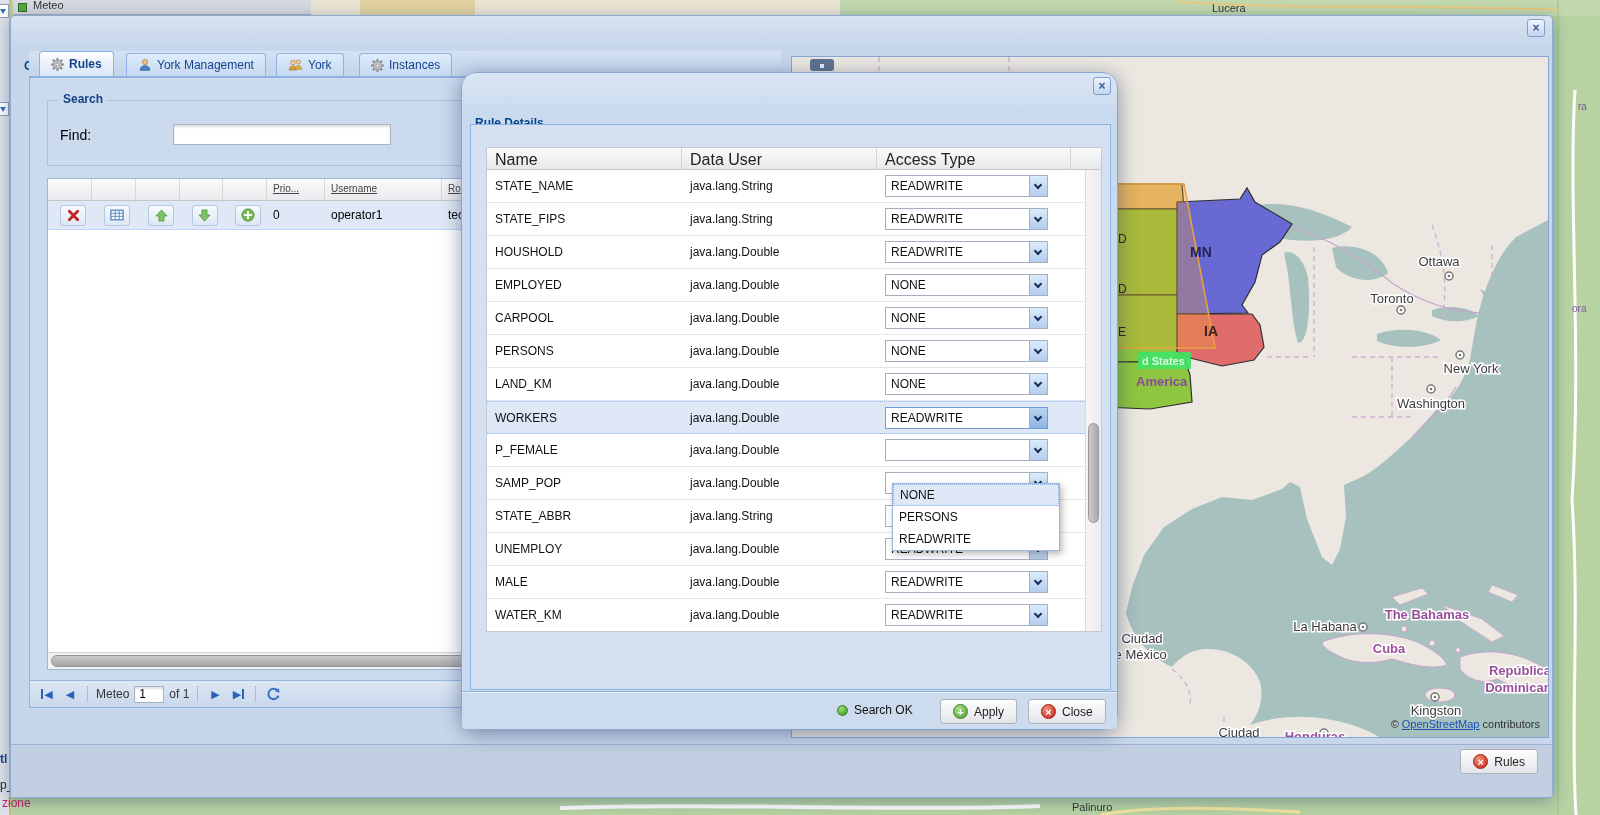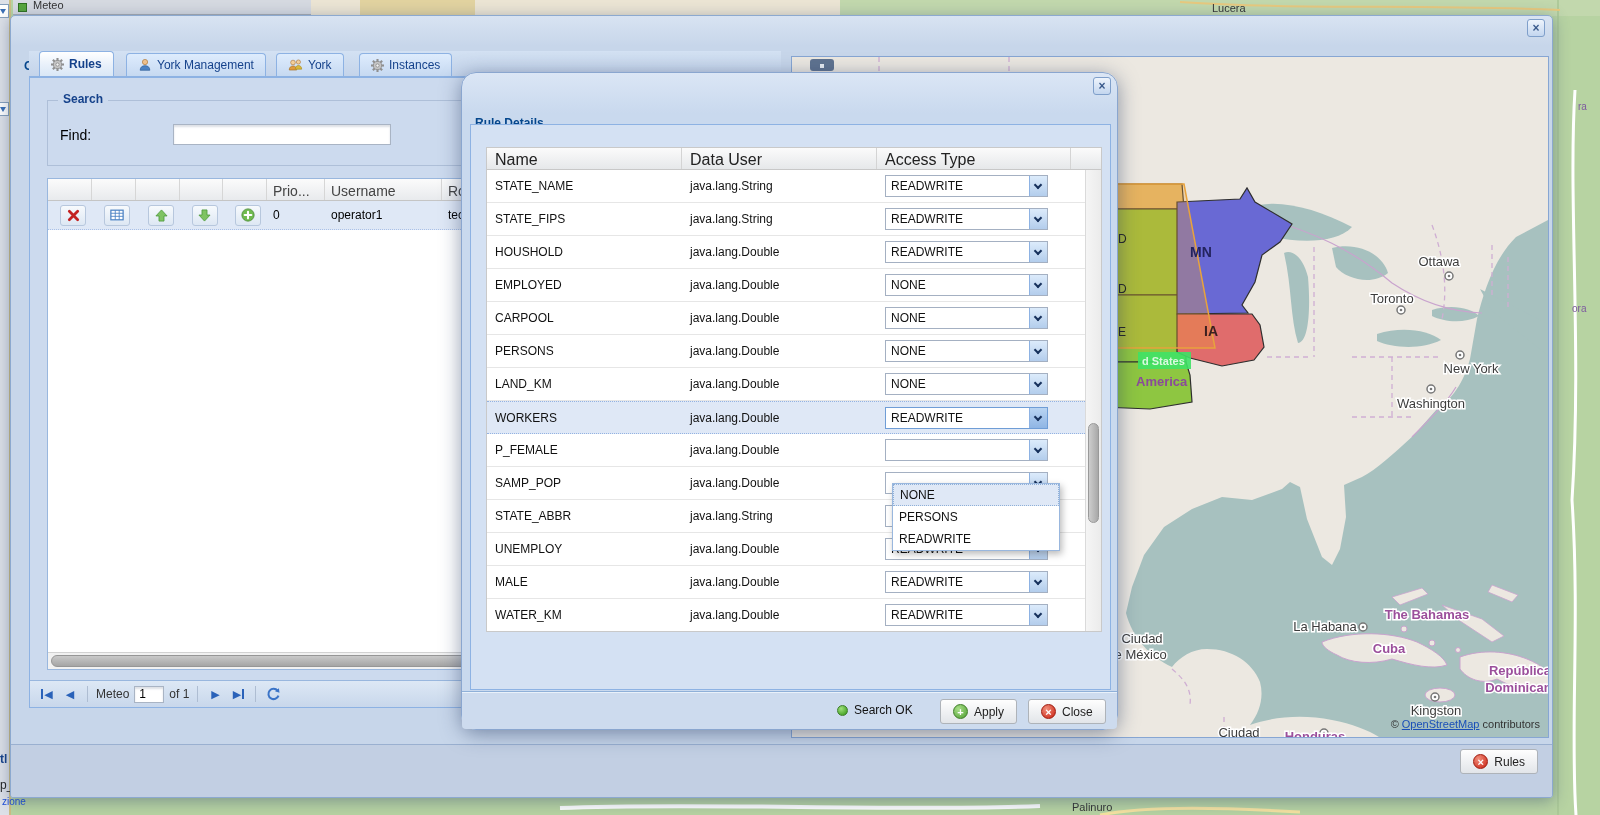--- a/index.html
+++ b/index.html
@@ -16,21 +16,21 @@
   .mini-combo i { position:absolute; right:2px; top:4px; width:0; height:0;
     border:3px solid transparent; border-top:5px solid #3b6fb5; }
   .meteo-bar { left:13px; top:0; width:298px; height:15px; background:#d6dae1;
     border-bottom:1px solid #a9aeb6; z-index:1; overflow:hidden; }
   .meteo-icon { position:absolute; left:5px; top:3px; width:9px; height:9px;
     background:#57a63c; border:1px solid #2f7020; }
   .meteo-label { position:absolute; left:20px; top:-1px; font-size:11px; color:#333; }
   .frag { position:absolute; z-index:1; color:#222; }
   .frag-tl { left:0; top:752px; font-weight:bold; color:#15428b; font-size:12px; }
   .frag-p  { left:0; top:778px; font-size:12px; }
-  .frag-zione { left:2px; top:796px; font-size:10px; color:#1d4ed8; }
+  .frag-zione { left:2px; top:796px; font-size:12px; color:#be185d; }
 
   
   .gf-window { left:10px; top:15px; width:1543px; height:783px;
     background:linear-gradient(#d8e3f2,#c7d6ea 30px);
     border:1px solid #8ca9cf; border-radius:5px 5px 3px 3px;
     box-shadow:0 3px 16px rgba(50,70,110,.45); z-index:2; }
   .win-title { position:absolute; left:13px; top:5px;
     font-size:12px; font-weight:bold; color:#04468c;margin-top:38px; }
   .close-sq { position:absolute; width:18px; height:18px;
     border:1px solid #7f9fca; border-radius:3px; color:#3a5a8c;
@@ -58,22 +58,22 @@
   .find-label { position:absolute; left:12px; top:26px; font-size:14px; color:#000; }
   .txt-input { position:absolute; background:#fff; border:1px solid #a9b4c4;
     box-shadow:inset 0 2px 2px rgba(120,130,150,.25); font-size:12px; padding:0 4px; }
 
   
   .grid { position:absolute; left:17px; top:100px; width:719px; height:492px;
     background:#fff; border:1px solid #99b7de; }
   .g-head { position:absolute; left:0; top:0; right:0; height:22px;
     background:linear-gradient(#fbfbfb,#e8eaed); border-bottom:1px solid #c5c5c5;
     display:flex; }
-  .g-hcell { height:100%; border-right:1px solid #d6d6d6; font-size:14px;
-    color:#444; padding:4px 0 0 6px; overflow:hidden; white-space:nowrap; }
+  .g-hcell { height:100%; border-right:1px solid #d6d6d6; font-size:10px;
+    color:#444; padding:4px 0 0 6px; overflow:hidden; white-space:nowrap;text-decoration:underline; }
   .g-row { position:absolute; left:0; top:22px; right:0; height:29px;
     background:#dfe8f6; border-bottom:1px dotted #a9c0e8; display:flex; }
   .g-cell { height:100%; font-size:12px; color:#000; padding:7px 0 0 6px;
     overflow:hidden; white-space:nowrap; display:flex; align-items:center; padding-top:0; }
   .ibtn { width:26px; height:21px; margin:auto; border:1px solid #b7c7dd;
     border-radius:3px; background:linear-gradient(#f7fafd,#dde7f3);
     display:flex; align-items:center; justify-content:center; cursor:pointer; }
   .h-sb { position:absolute; left:0; right:0; bottom:0; height:17px;
     background:#f1f1f1; border-top:1px solid #d2d2d2; }
   .h-thumb { position:absolute; left:3px; top:2px; width:706px; height:12px;

